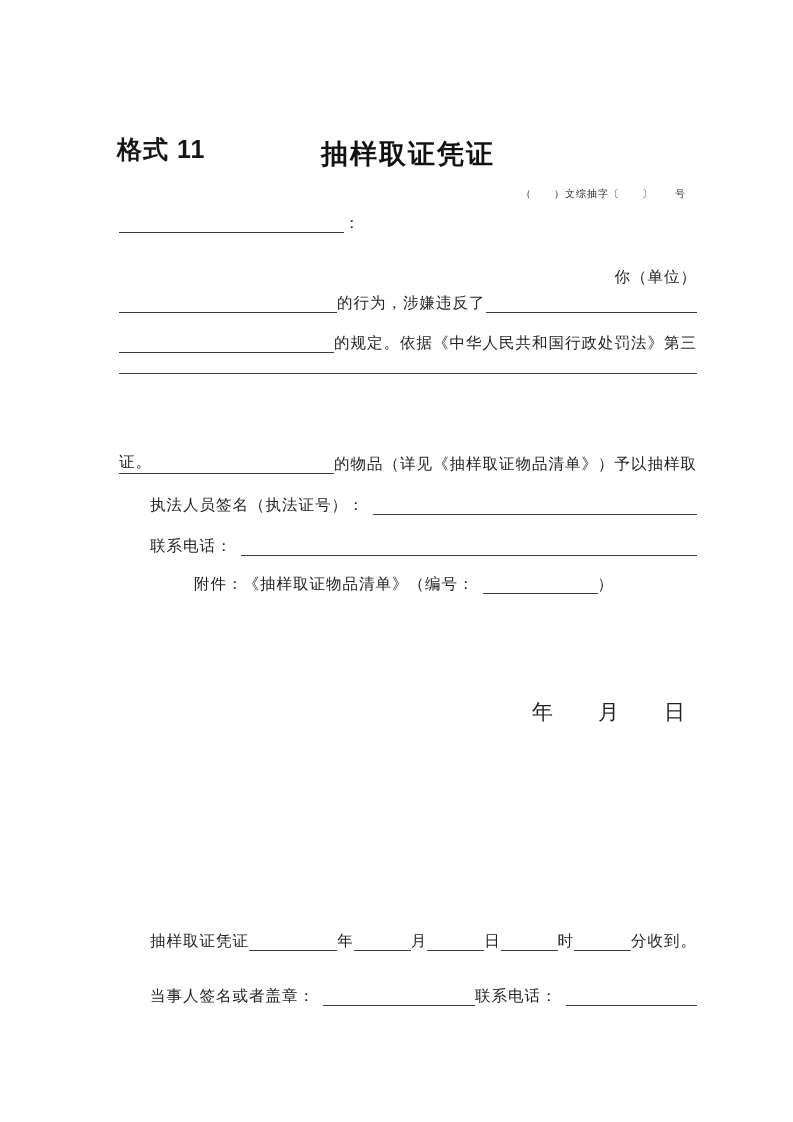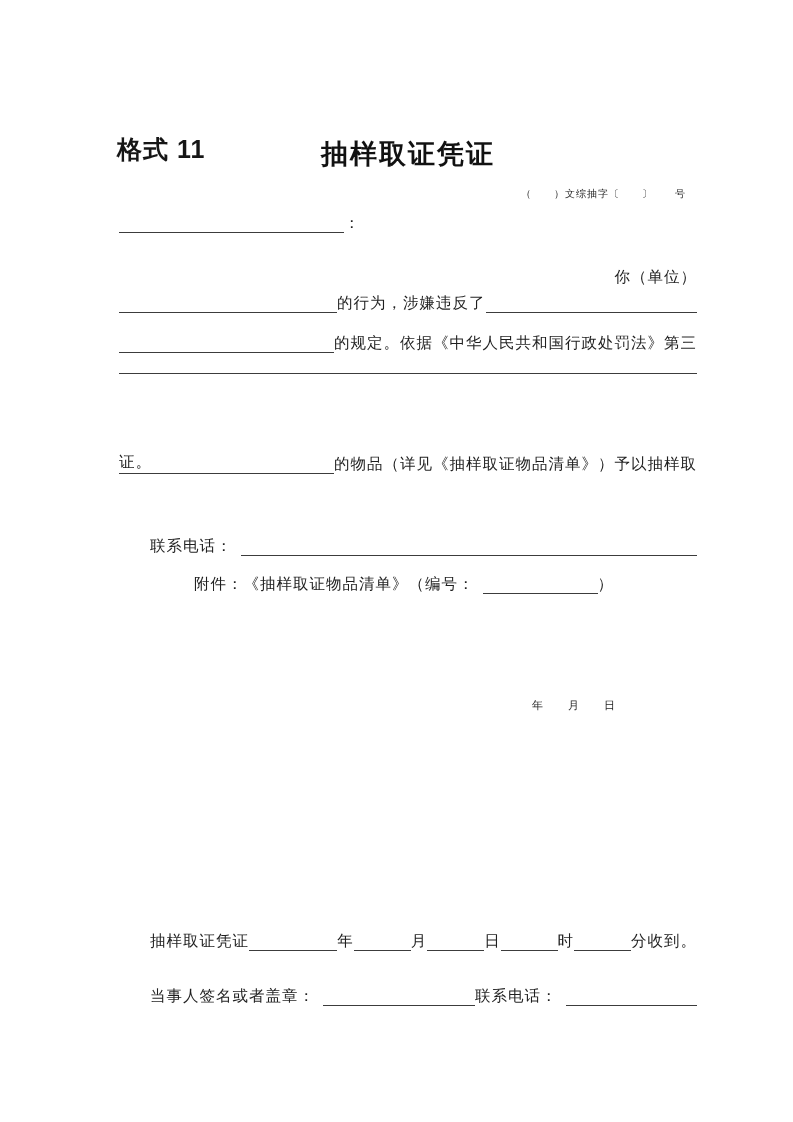--- a/index.html
+++ b/index.html
@@ -60,21 +60,21 @@
     font-size: 10px;
     letter-spacing: 1px;
   }
   .authority {
     top: 656px; right: 120px;
     font-size: 15.5px;
     letter-spacing: 1.5px;
   }
   .date-line {
     top: 698px; left: 532px;
-    font-size: 11px;
+    font-size: 21px;
     letter-spacing: 1px;
   }
 
   
   .w225 { width: 225px; }
   .w218 { width: 218px; }
   .w115 { width: 115px; }
   .w152 { width: 152px; }
   .rb1 { flex: 1.55 1 0; }
   .rb  { flex: 1 1 0; }
@@ -117,20 +117,24 @@
 
   <div class="frow full" style="top:413px;margin-top:41px;">
     <span class="blank w218"></span>
     <span class="txt">的物品（详见《抽样取证物品清单》）予以抽样取</span>
   </div>
 
   <div class="frow full" style="top:452px;">
     <span class="txt">证。</span>
   </div>
 
+  <div class="frow indent" style="top:495px;">
+    <span class="txt">执法人员签名（执法证号）：</span>
+    <span class="blank grow gap8"></span>
+  </div>
 
   <div class="frow indent" style="top:536px;">
     <span class="txt">联系电话：</span>
     <span class="blank grow gap8"></span>
   </div>
 
   <div class="frow indent" style="top:574px;margin-left:44px;">
     <span class="txt">附件：《抽样取证物品清单》（编号：</span>
     <span class="blank w115 gap8"></span>
     <span class="txt">）</span>

